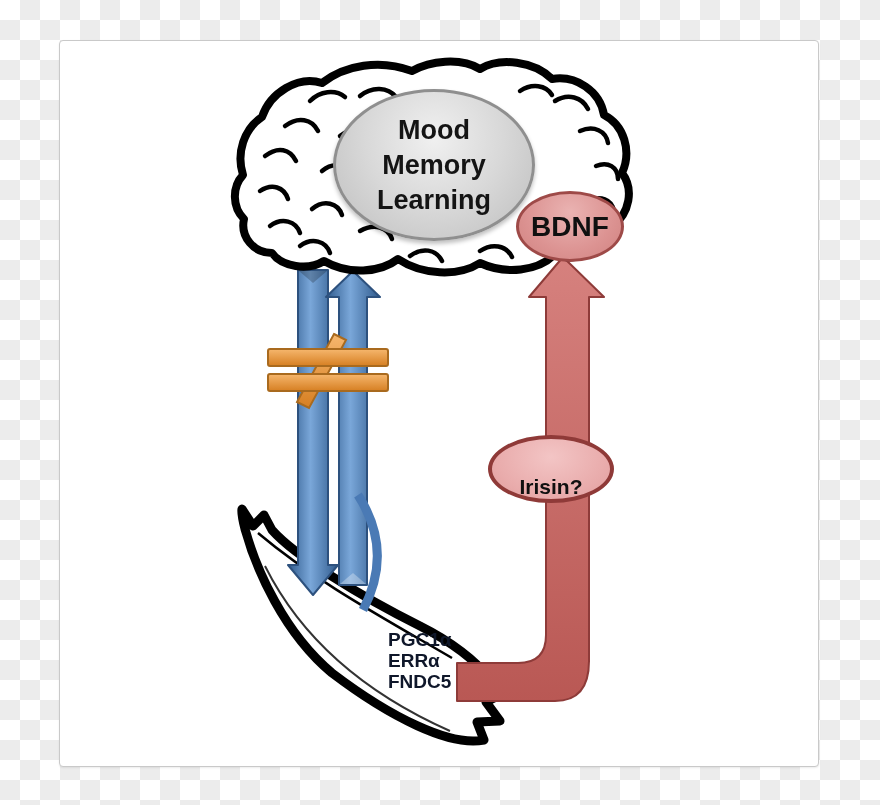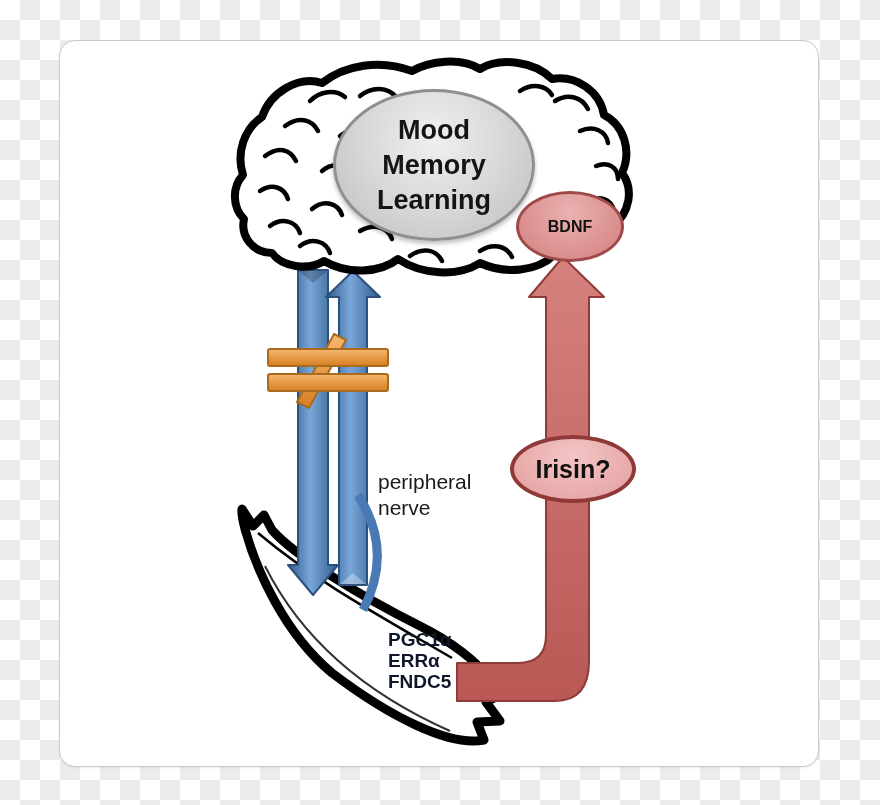--- a/index.html
+++ b/index.html
@@ -5,48 +5,48 @@
   html,body{margin:0;padding:0;}
   body{
     width:880px;height:805px;overflow:hidden;position:relative;
     font-family:"Liberation Sans", sans-serif;
     background-color:#ffffff;
     background-image:conic-gradient(#ececec 25%, #ffffff 0 50%, #ececec 0 75%, #ffffff 0);
     background-size:40px 40px;
   }
   .panel{
     position:absolute;left:59px;top:40px;width:758px;height:725px;
-    background:#ffffff;border:1px solid #c9c9c9;border-radius:16px;
+    background:#ffffff;border:1px solid #c9c9c9;border-radius:4px;
     box-shadow:0 1px 2px rgba(0,0,0,.08);
   }
   .panel svg{position:absolute;left:0;top:0;}
   .label{position:absolute;color:#111;}
   .ellipse{
     position:absolute;border-radius:50%;
     display:flex;flex-direction:column;align-items:center;justify-content:center;
     text-align:center;
   }
   .brain-ellipse{
     left:273px;top:48px;width:196px;height:146px;
     background:radial-gradient(ellipse at 50% 32%, #f0f0f0 0%, #d8d8d8 50%, #bdbdbd 100%);
     border:3px solid #8f8f8f;
     box-shadow:0 3px 4px rgba(0,0,0,.25);
     font-weight:bold;font-size:27px;line-height:35px;color:#141414;
   }
   .bdnf-ellipse{
     left:456px;top:150px;width:102px;height:65px;
     background:radial-gradient(ellipse at 50% 28%, #eab3b2 0%, #dc9392 60%, #d08280 100%);
     border:3px solid #9e4a48;
-    font-weight:bold;font-size:16px;color:#101010;
+    font-weight:bold;font-size:28px;color:#101010;
   }
   .irisin-ellipse{
-    left:450px;top:394px;width:118px;height:60px;
+    left:428px;top:394px;width:118px;height:60px;
     background:radial-gradient(ellipse at 50% 30%, #f3c5c5 0%, #e9acac 65%, #e09c9c 100%);
     border:4px solid #8f3a38;
-    font-weight:bold;font-size:25px;color:#101010;
+    font-weight:bold;font-size:21px;color:#101010;justify-content:flex-end;
   }
   .nerve-label{
     left:318px;top:428px;font-size:21px;line-height:26px;font-weight:500;color:#1a1a1a;
   }
   .genes-label{
     left:328px;top:588px;font-size:19px;line-height:21px;font-weight:bold;color:#0f172a;
   }
 </style>
 </head>
 <body>
@@ -148,24 +148,20 @@
   </div>
 
   <div class="ellipse bdnf-ellipse">
     <span>BDNF</span>
   </div>
 
   <div class="ellipse irisin-ellipse">
     <span>Irisin?</span>
   </div>
 
-  <div class="label nerve-label">
-    <div>peripheral</div>
-    <div>nerve</div>
-  </div>
 
   <div class="label genes-label">
     <div>PGC1α</div>
     <div>ERRα</div>
     <div>FNDC5</div>
   </div>
 
 </div>
 
 </body></html>

